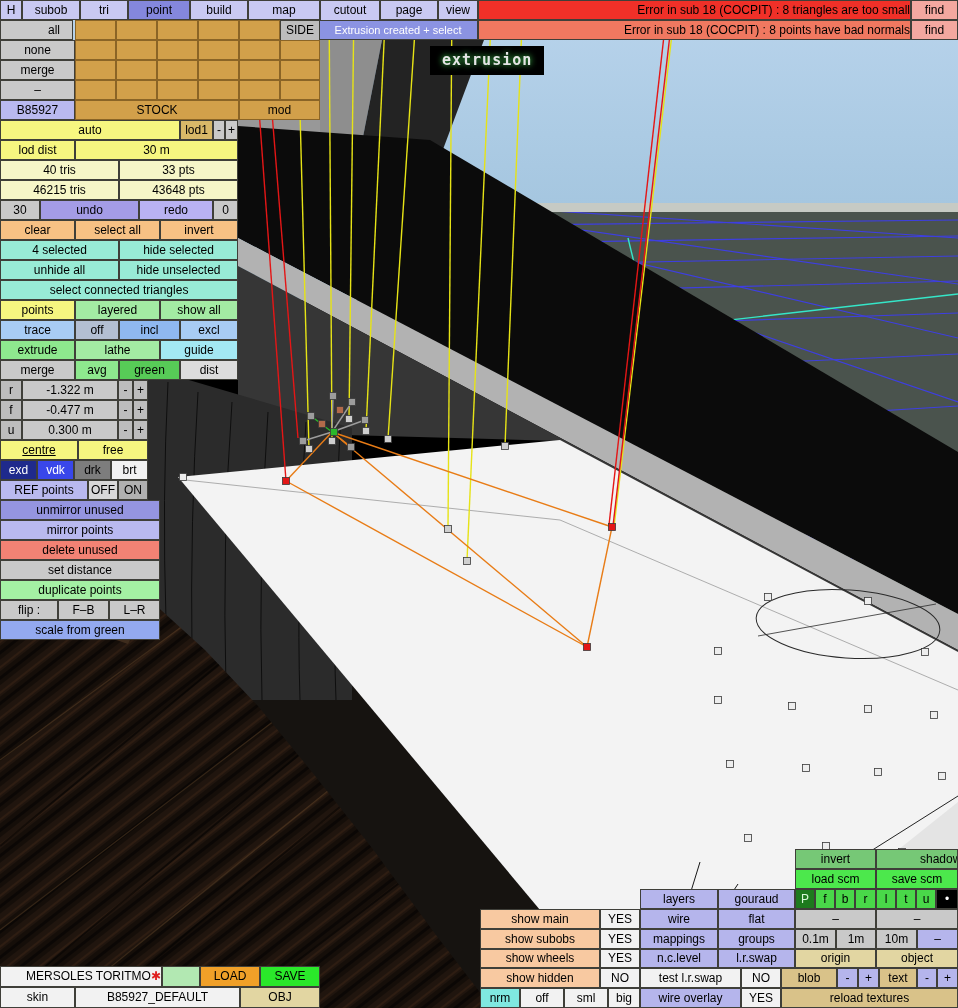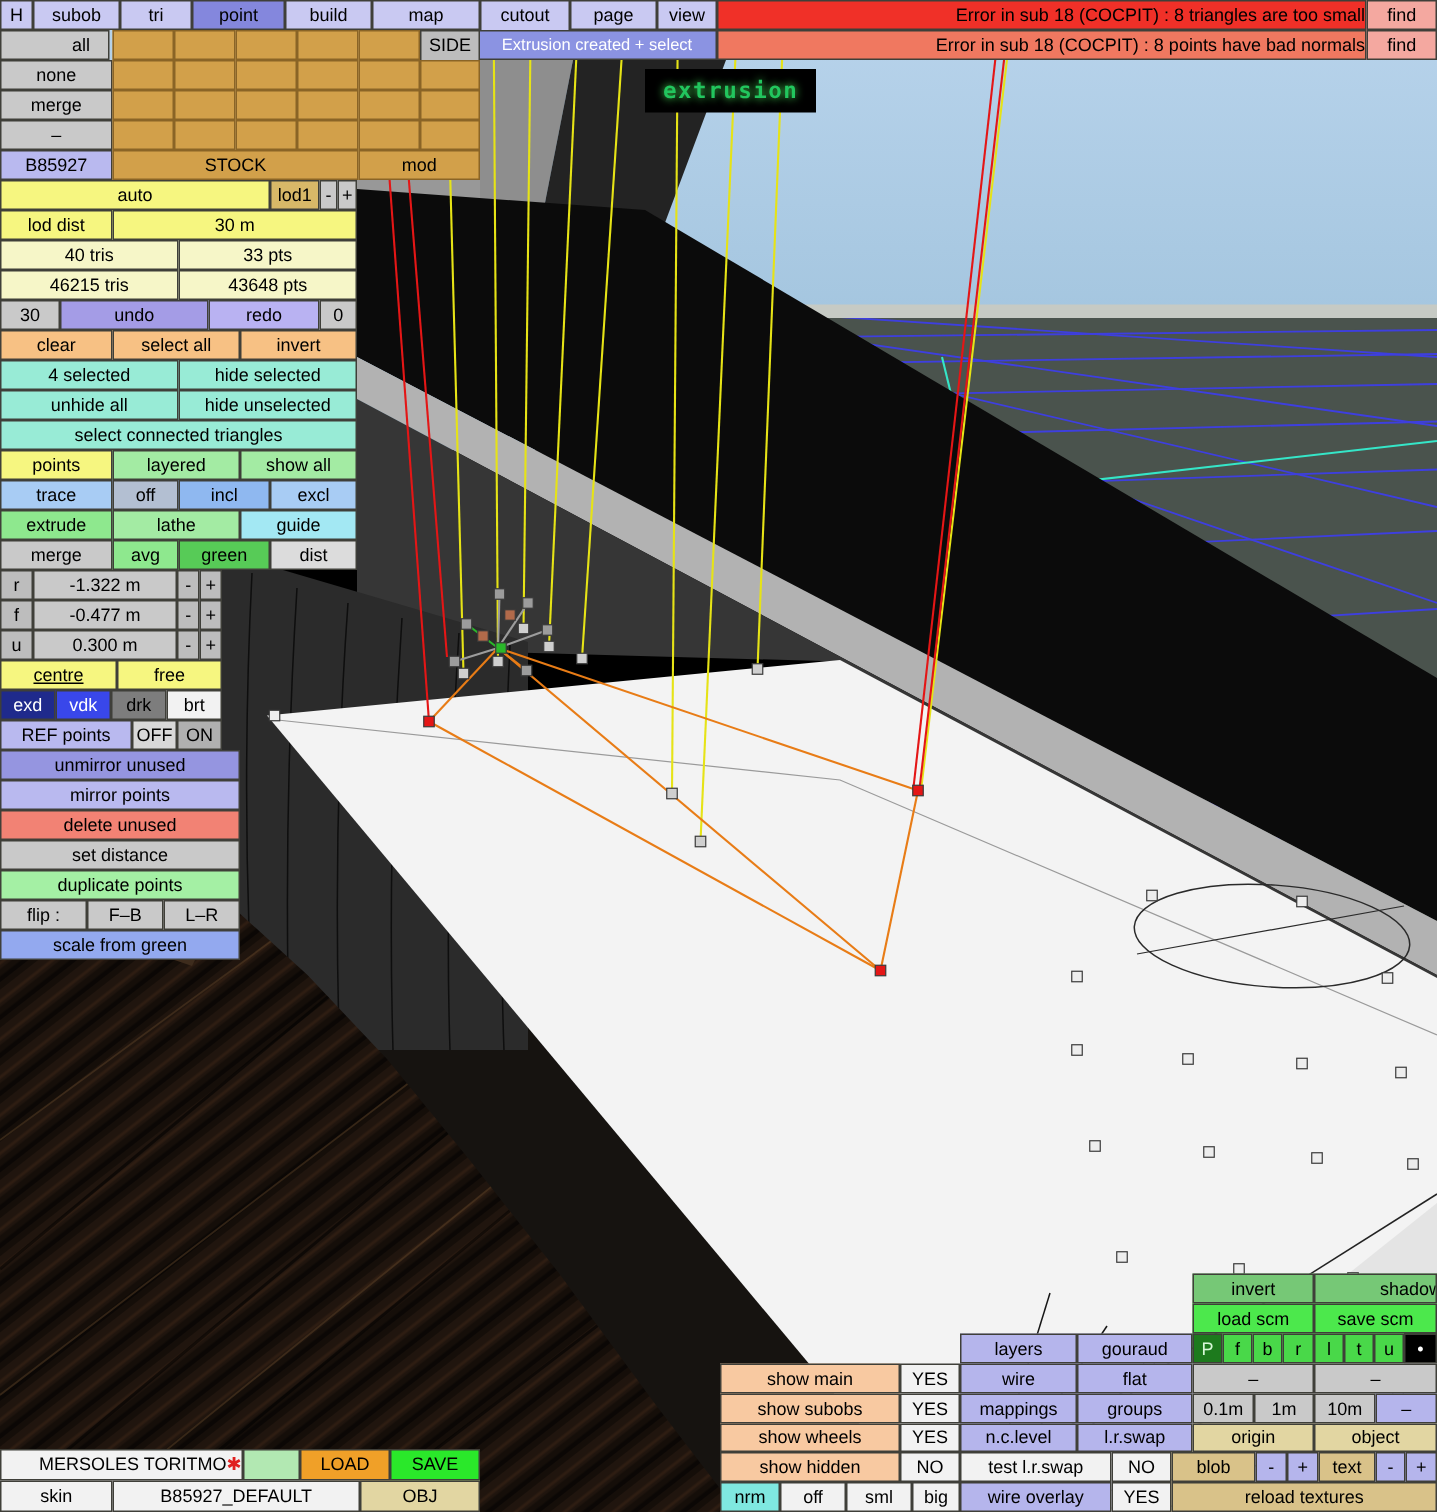--- a/index.html
+++ b/index.html
@@ -4,21 +4,21 @@
 <style>
   html,body{margin:0;padding:0;background:#222;}
   #app{position:relative;width:958px;height:1008px;overflow:hidden;background:#000;
        font-family:"Liberation Sans",sans-serif;}
   #scene-wrap{position:absolute;left:0;top:0;width:958px;height:1008px;}
   .cell{position:absolute;box-sizing:border-box;border:1px solid #3f3f39;
         font-size:12px;text-align:center;color:#000;white-space:nowrap;overflow:hidden;
         cursor:default;}
   .cell.left{text-align:right;padding-left:6px;}
   #tooltip{position:absolute;left:430px;top:46px;height:29px;box-sizing:border-box;
-           background:#000;color:#22c55e;font-family:"DejaVu Sans Mono",monospace;
+           background:#000;color:#e5e5e5;font-family:"DejaVu Sans Mono",monospace;
            font-weight:bold;font-size:15px;line-height:21px;padding:4px 12px;
            letter-spacing:1px;text-shadow:0 0 6px rgba(80,255,100,.95);}
 </style>
 </head>
 <body>
 
 <div id="app">
 
   <div id="scene-wrap">
     <svg id="scene" width="958" height="1008" viewBox="0 0 958 1008">

